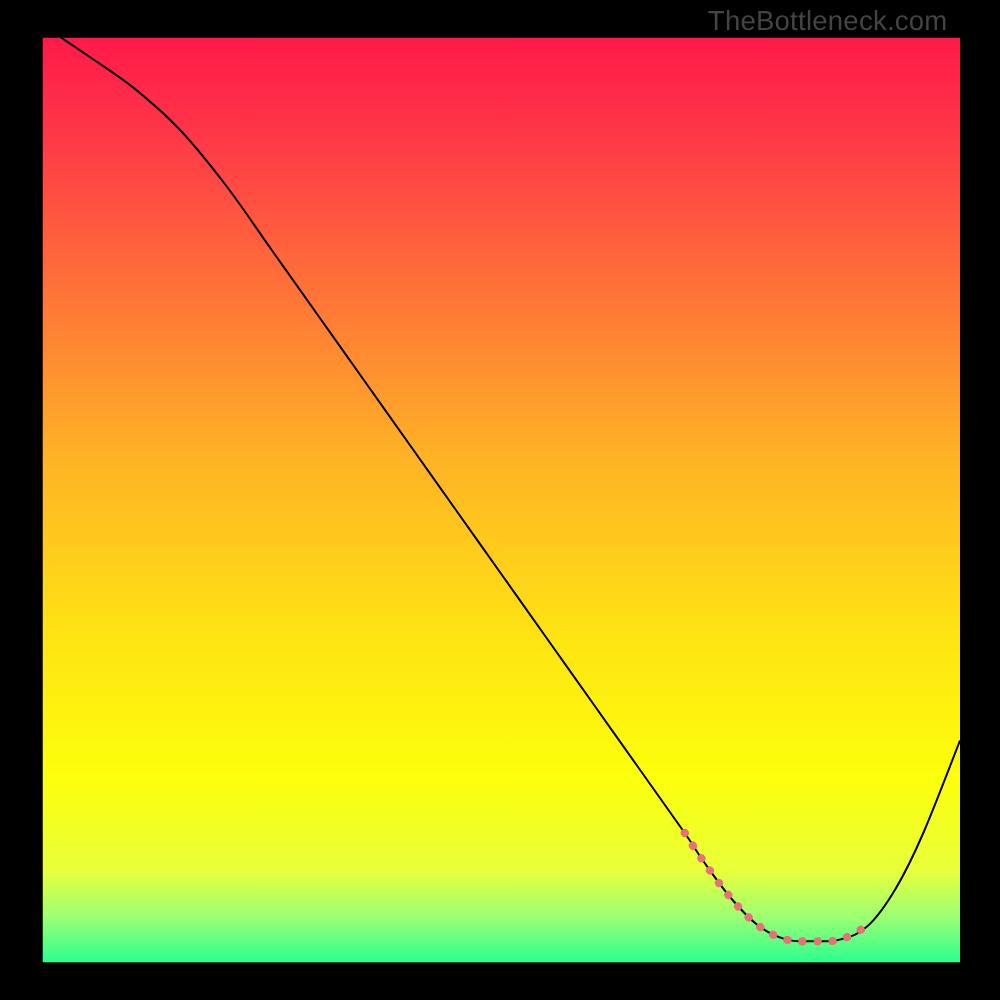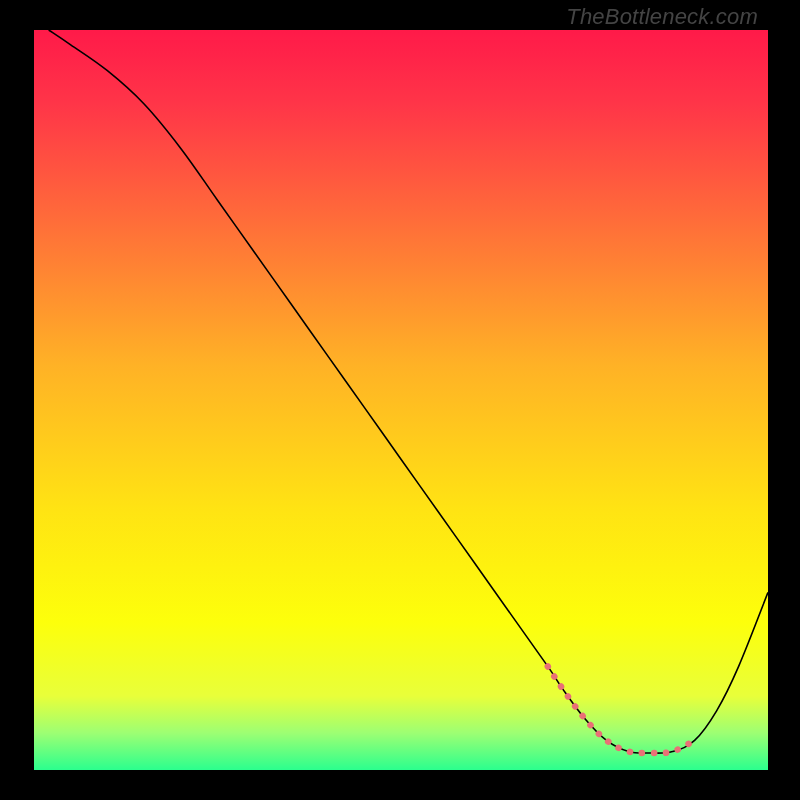--- a/index.html
+++ b/index.html
@@ -8,21 +8,20 @@
     width: 800px;
     height: 800px;
     background: #000000;
     overflow: hidden;
     font-family: Arial, Helvetica, sans-serif;
   }
   .stage {
     position: relative;
     width: 776px;
     height: 800px;
-    font-style: italic;
   }
   .watermark {
     position: absolute;
     top: 4px;
     right: 18px;
     color: #444444;
     font-size: 22px;
     font-weight: 500;
     letter-spacing: 0.2px;
     user-select: none;

